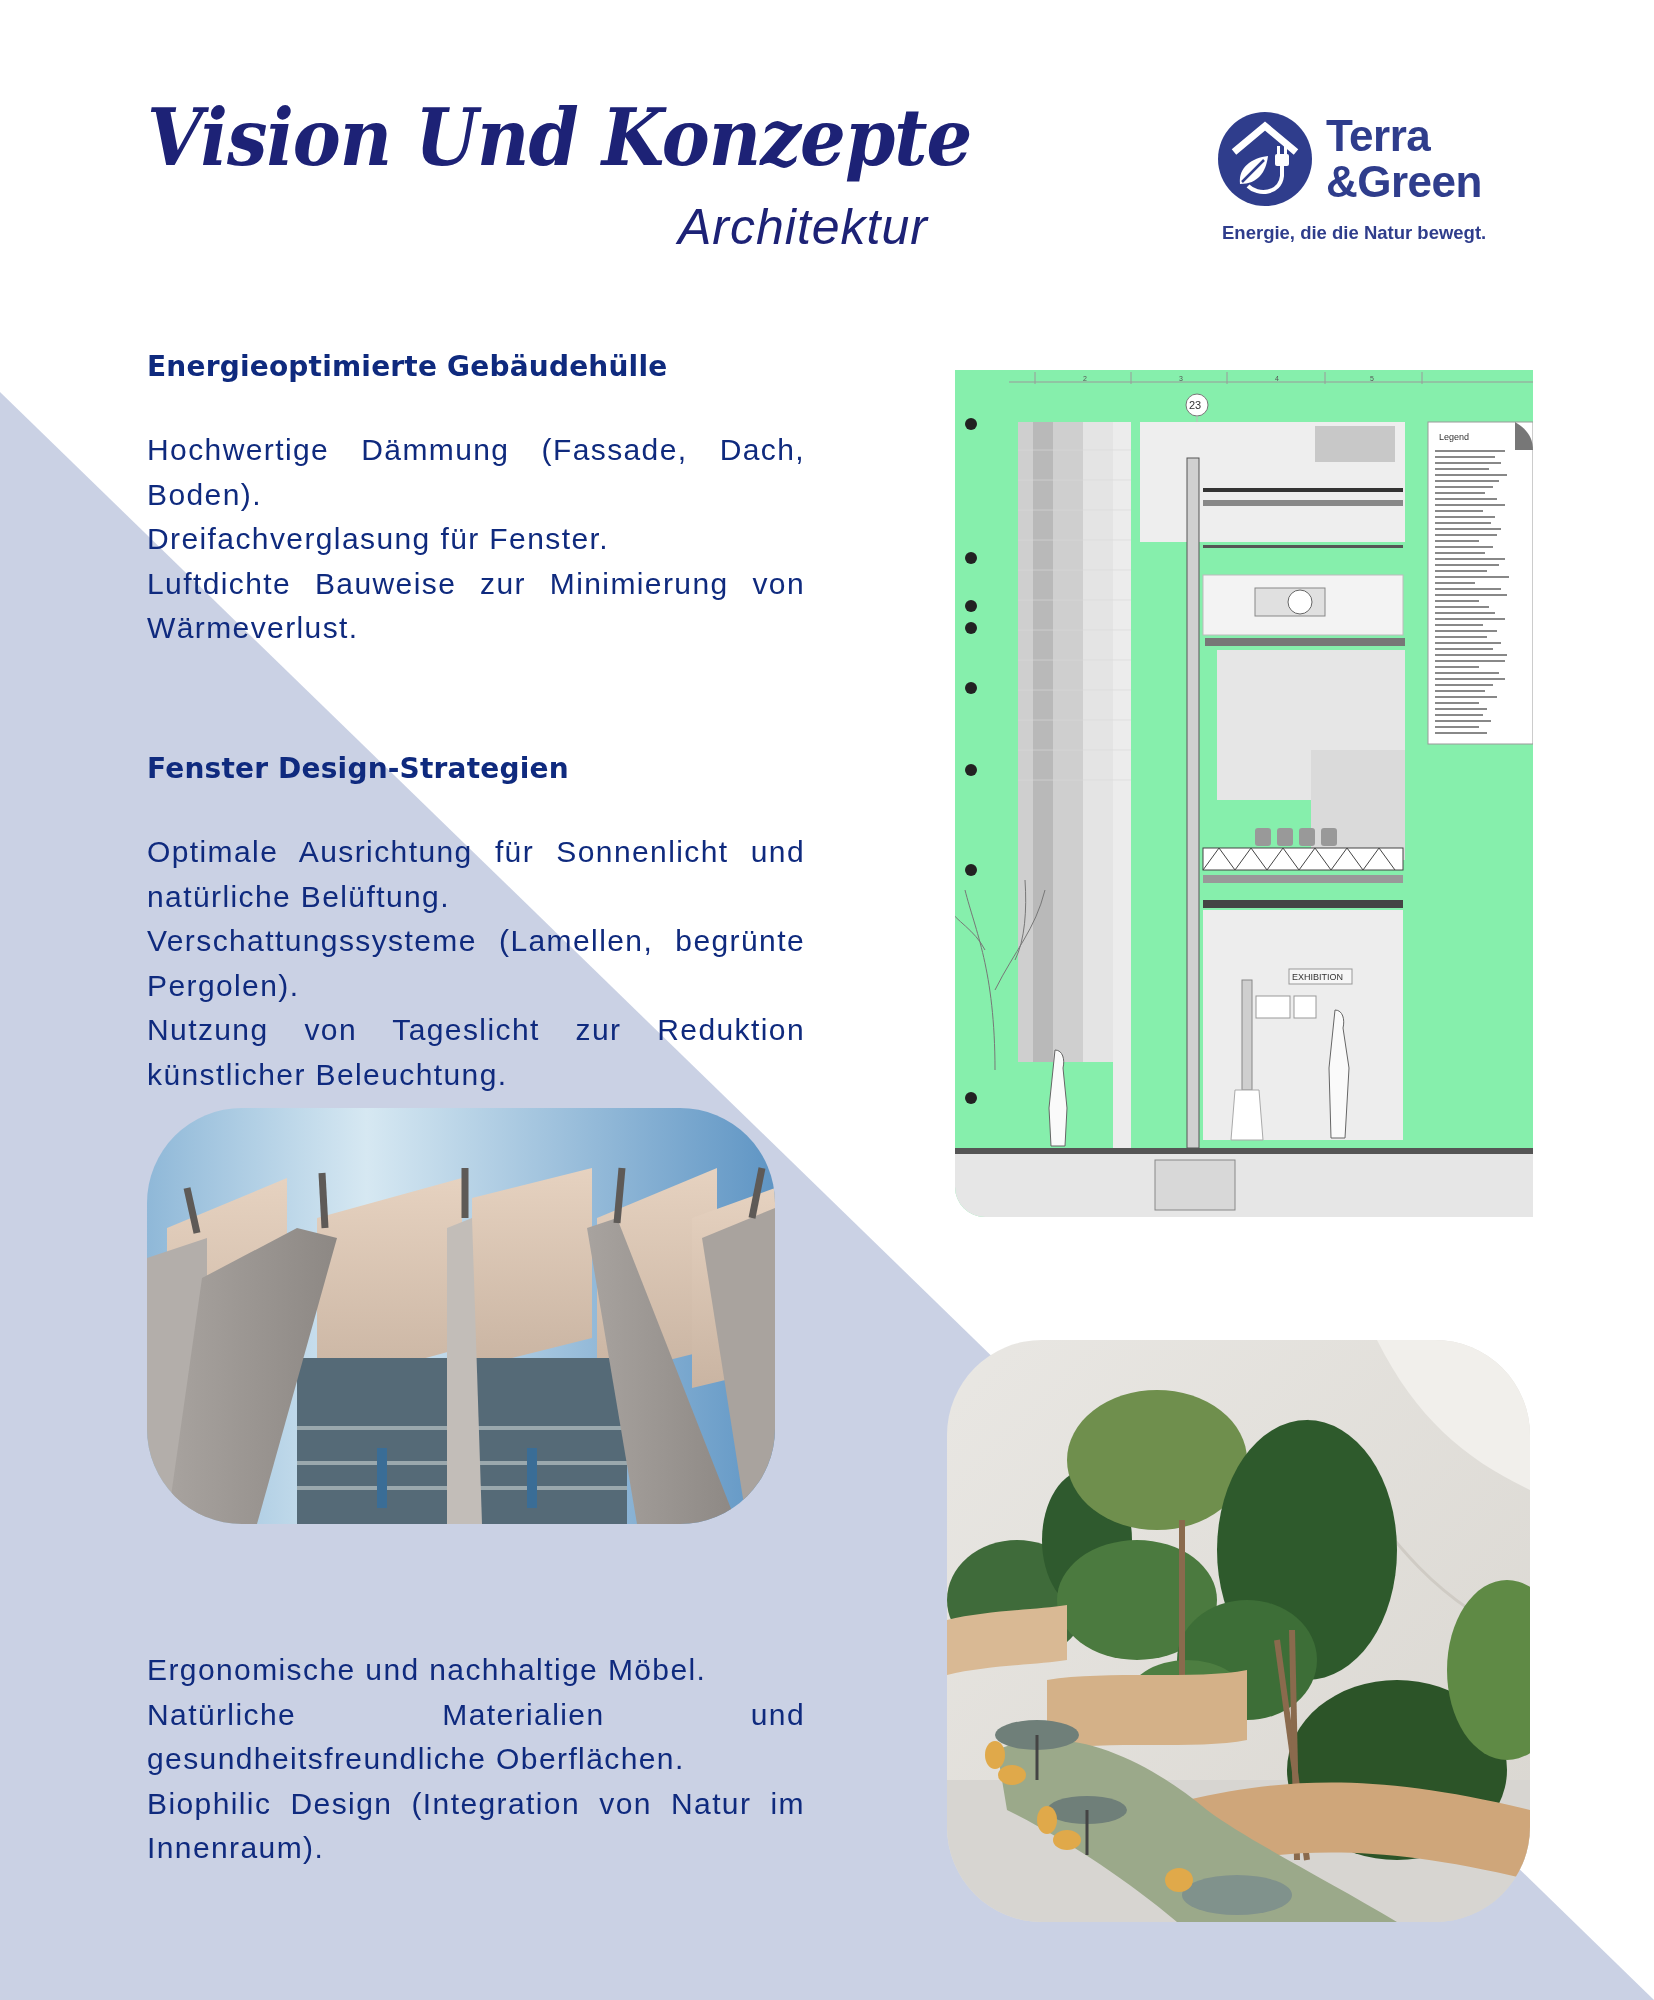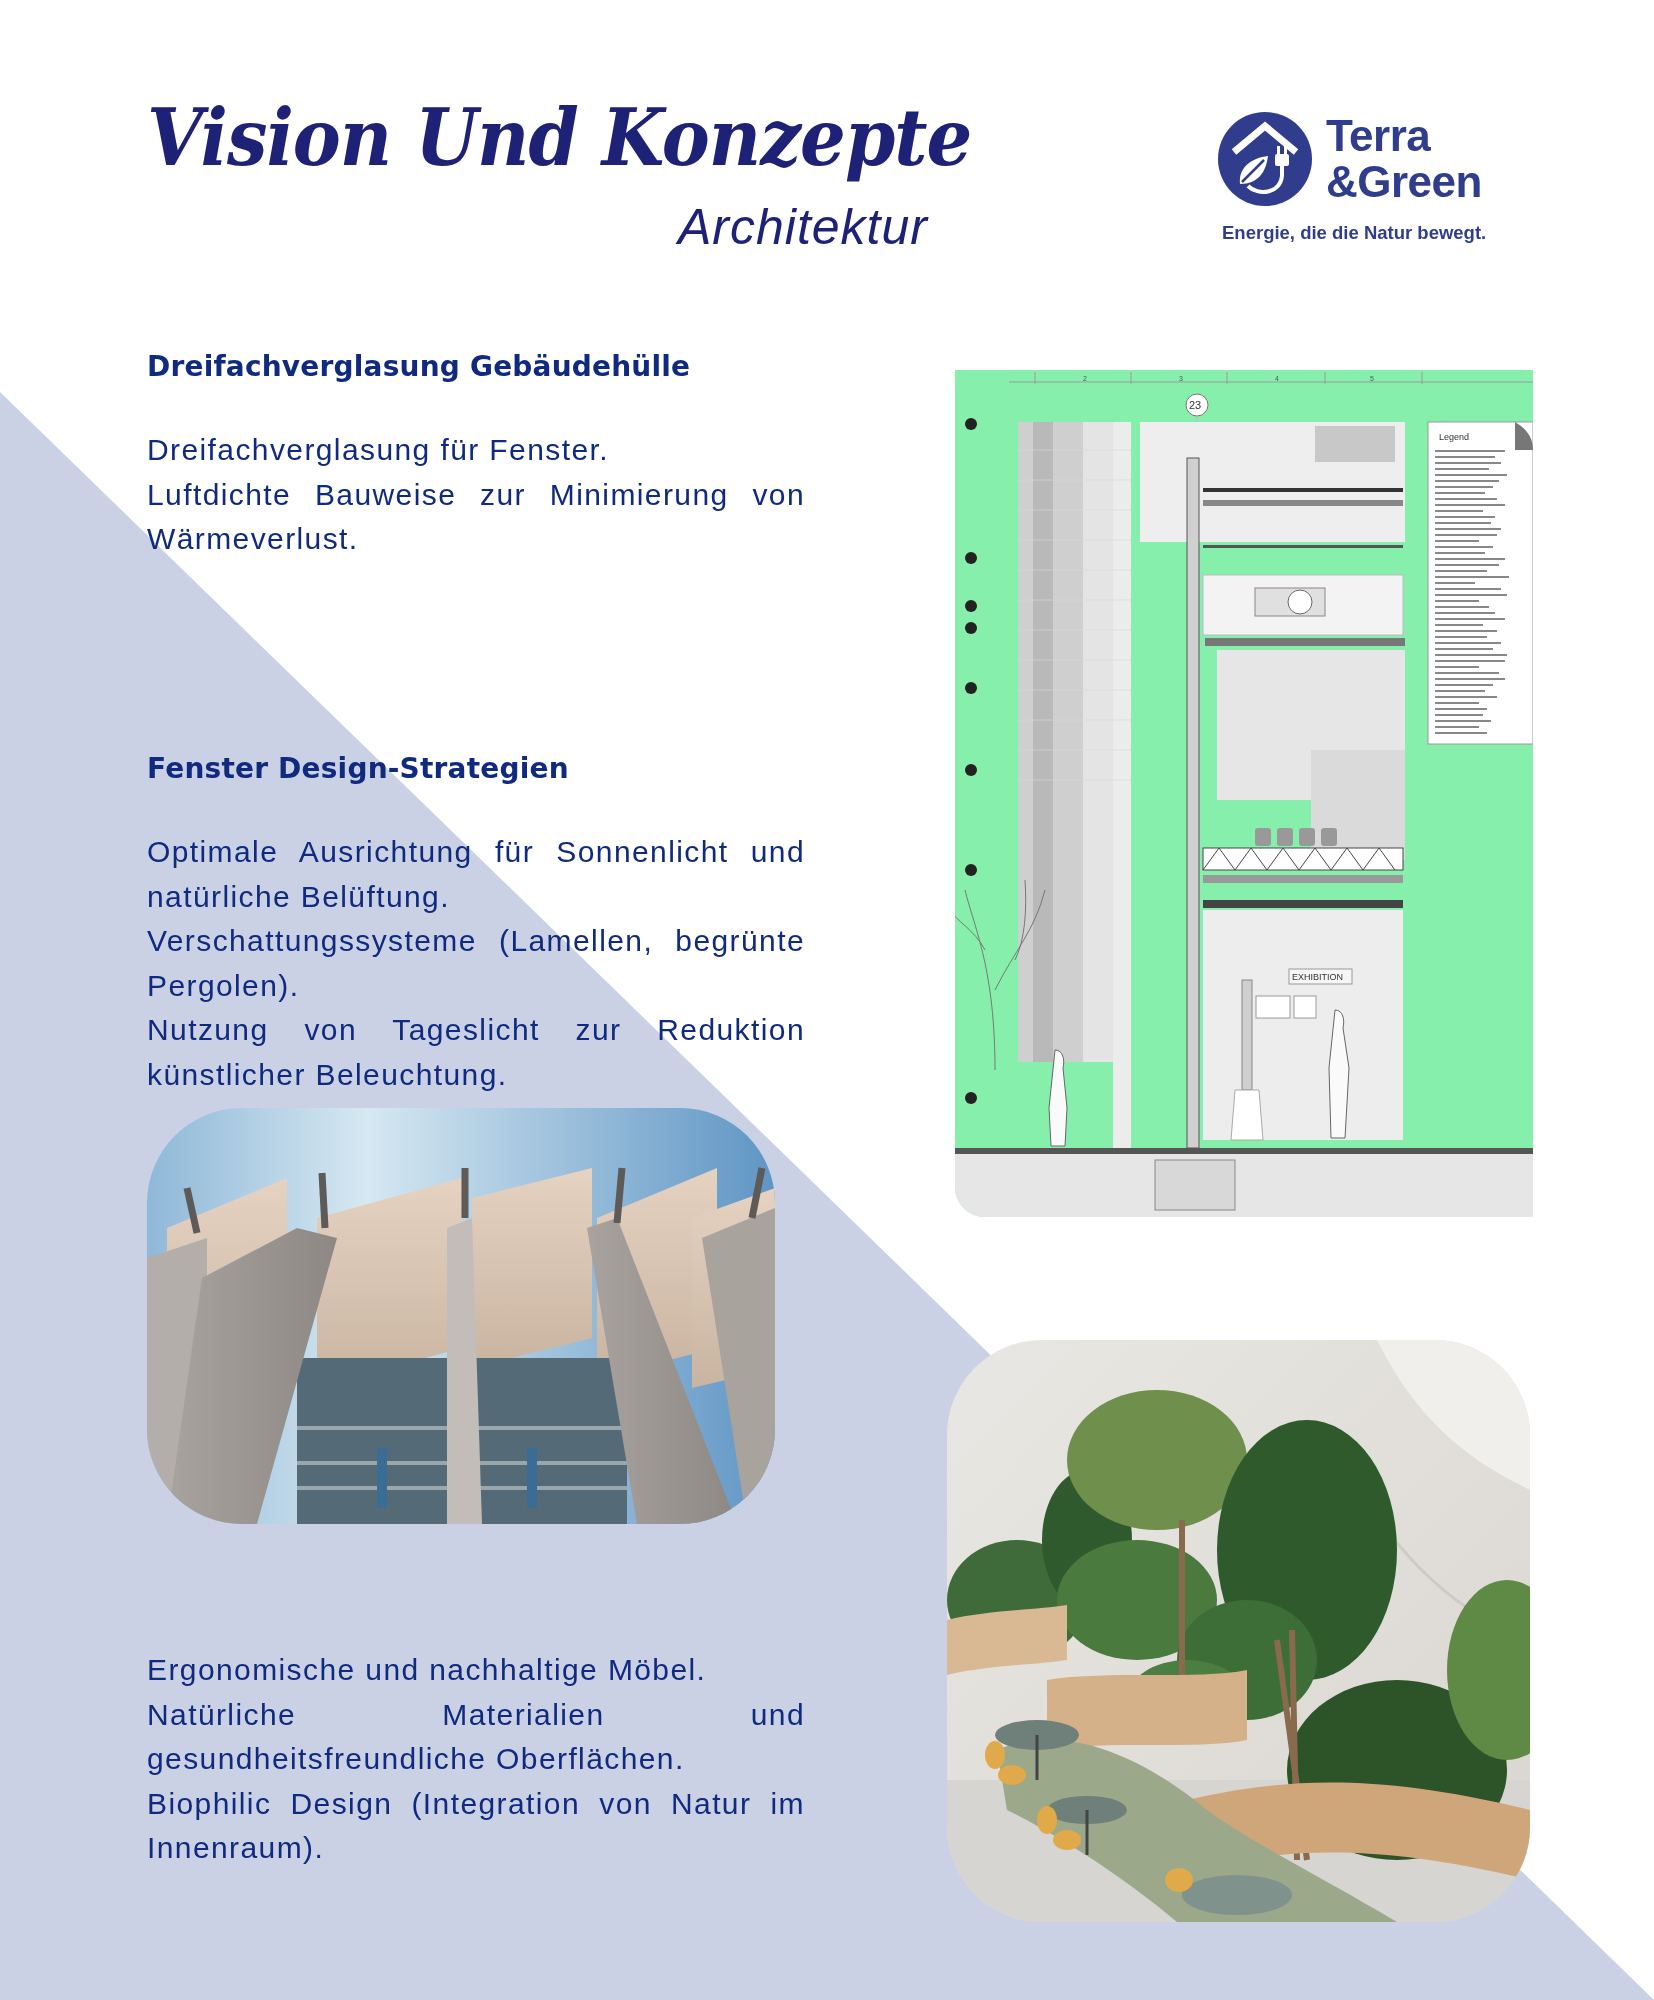--- a/index.html
+++ b/index.html
@@ -88,22 +88,23 @@
       <rect x="59" y="34" width="3" height="9" fill="#ffffff"></rect>
       <rect x="66" y="34" width="3" height="9" fill="#ffffff"></rect>
     </svg>
   </div>
   <div class="logo-word l1">Terra</div>
   <div class="logo-word l2">&amp;Green</div>
   <div class="logo-tag">Energie, die die Natur bewegt.</div>
 </div>
 
 <div class="section sec1">
-  <h2>Dreifachverglasung Gebäudehülle</h2>
+  <h2>Energieoptimierte Gebäudehülle</h2>
   <div class="body">
+    <p>Hochwertige Dämmung (Fassade, Dach, Boden).</p>
     <p>Dreifachverglasung für Fenster.</p>
     <p>Luftdichte Bauweise zur Minimierung von Wärmeverlust.</p>
   </div>
 </div>
 
 <div class="section sec2">
   <h2>Fenster Design-Strategien</h2>
   <div class="body">
     <p>Optimale Ausrichtung für Sonnenlicht und natürliche Belüftung.</p>
     <p>Verschattungssysteme (Lamellen, begrünte Pergolen).</p>

